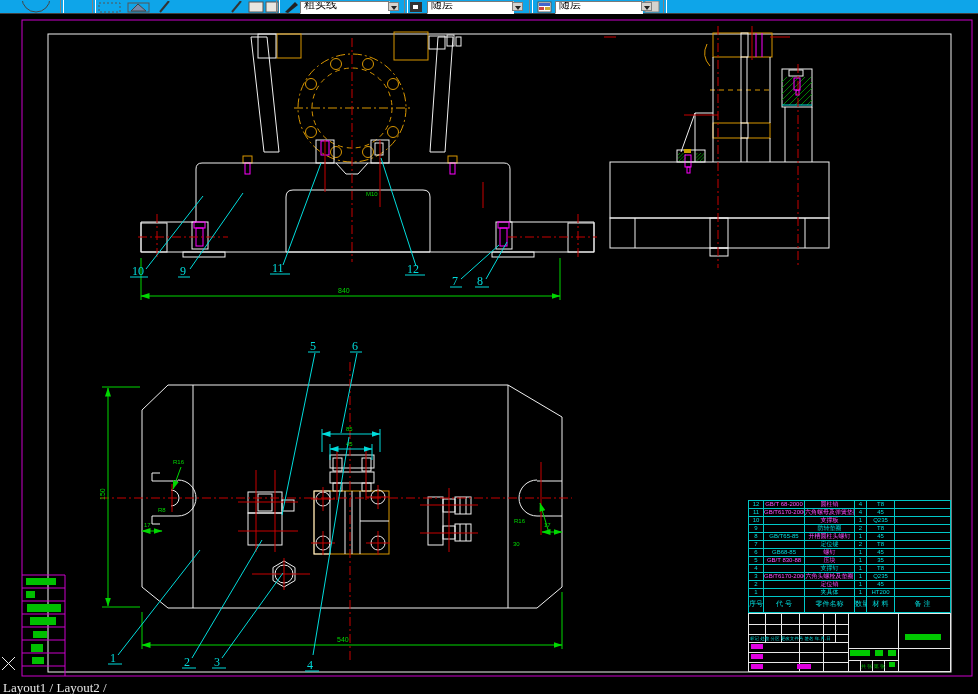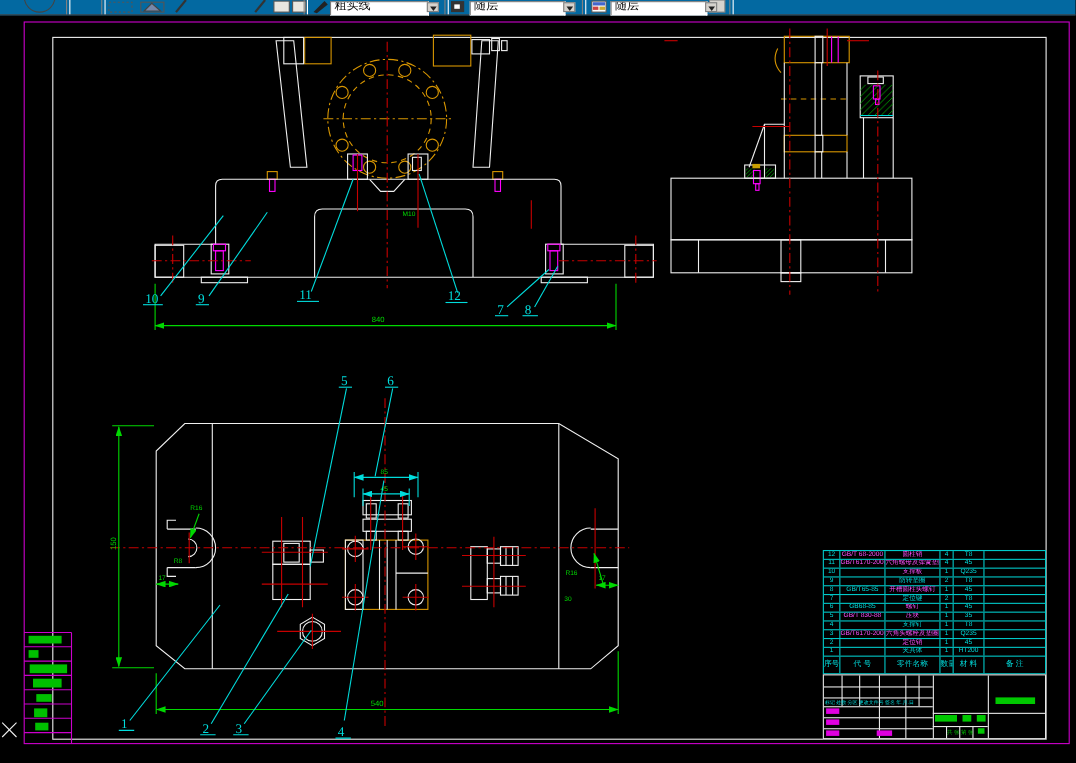--- a/index.html
+++ b/index.html
@@ -1,19 +1,19 @@
 <!DOCTYPE html>
 <html><head>
 <meta charset="utf-8">
 <style>
   html,body{margin:0;padding:0;background:#000;}
   #app{position:relative;width:978px;height:694px;overflow:hidden;background:#000;
        font-family:"Liberation Sans",sans-serif;}
   
-  #toolbar{position:absolute;left:0;top:0;width:978px;height:13px;background:#0369a1;
+  #toolbar{position:absolute;left:0;top:0;width:978px;height:13px;background:#0ea5e9;
            border-bottom:1px solid #404040;z-index:3;}
   .combo{position:absolute;top:1px;height:11px;background:#fff;overflow:hidden;
          border-top:1px solid #7a7a7a;border-left:1px solid #7a7a7a;
          border-bottom:1px solid #fff;border-right:1px solid #fff;}
   .combo .cv{display:block;margin-top:-5px;font-size:11px;color:#000;white-space:nowrap;
          font-family:"Liberation Sans",sans-serif;padding-left:3px;}
   .cbtn{position:absolute;top:2px;width:11px;height:9px;background:#d6d3ce;
         border:1px solid #808080;box-sizing:border-box;}
   .cbtn:after{content:"";position:absolute;left:2px;top:3px;border:3px solid transparent;
         border-top:4px solid #222;}
@@ -582,14 +582,17 @@
     <div class="mbar" style="left:2px;top:50px;width:12px;height:5px"></div>
     <div class="mbar" style="left:48px;top:50px;width:14px;height:5px"></div>
     <div class="gbar" style="left:101px;top:36px;width:20px;height:6px"></div>
     <div class="gbar" style="left:126px;top:36px;width:8px;height:6px"></div>
     <div class="gbar" style="left:139px;top:36px;width:8px;height:6px"></div>
     <div class="gbar" style="left:140px;top:48px;width:6px;height:5px"></div>
     <div class="gbar" style="left:156px;top:20px;width:36px;height:6px"></div>
     <div class="gtext" style="left:99px;top:48px;width:50px">共 张  第 张</div>
   </div>
 
+  <div id="tabbar">
+    <span>Layout1 / Layout2 /</span>
+  </div>
 
 </div>
 
 </body></html>

